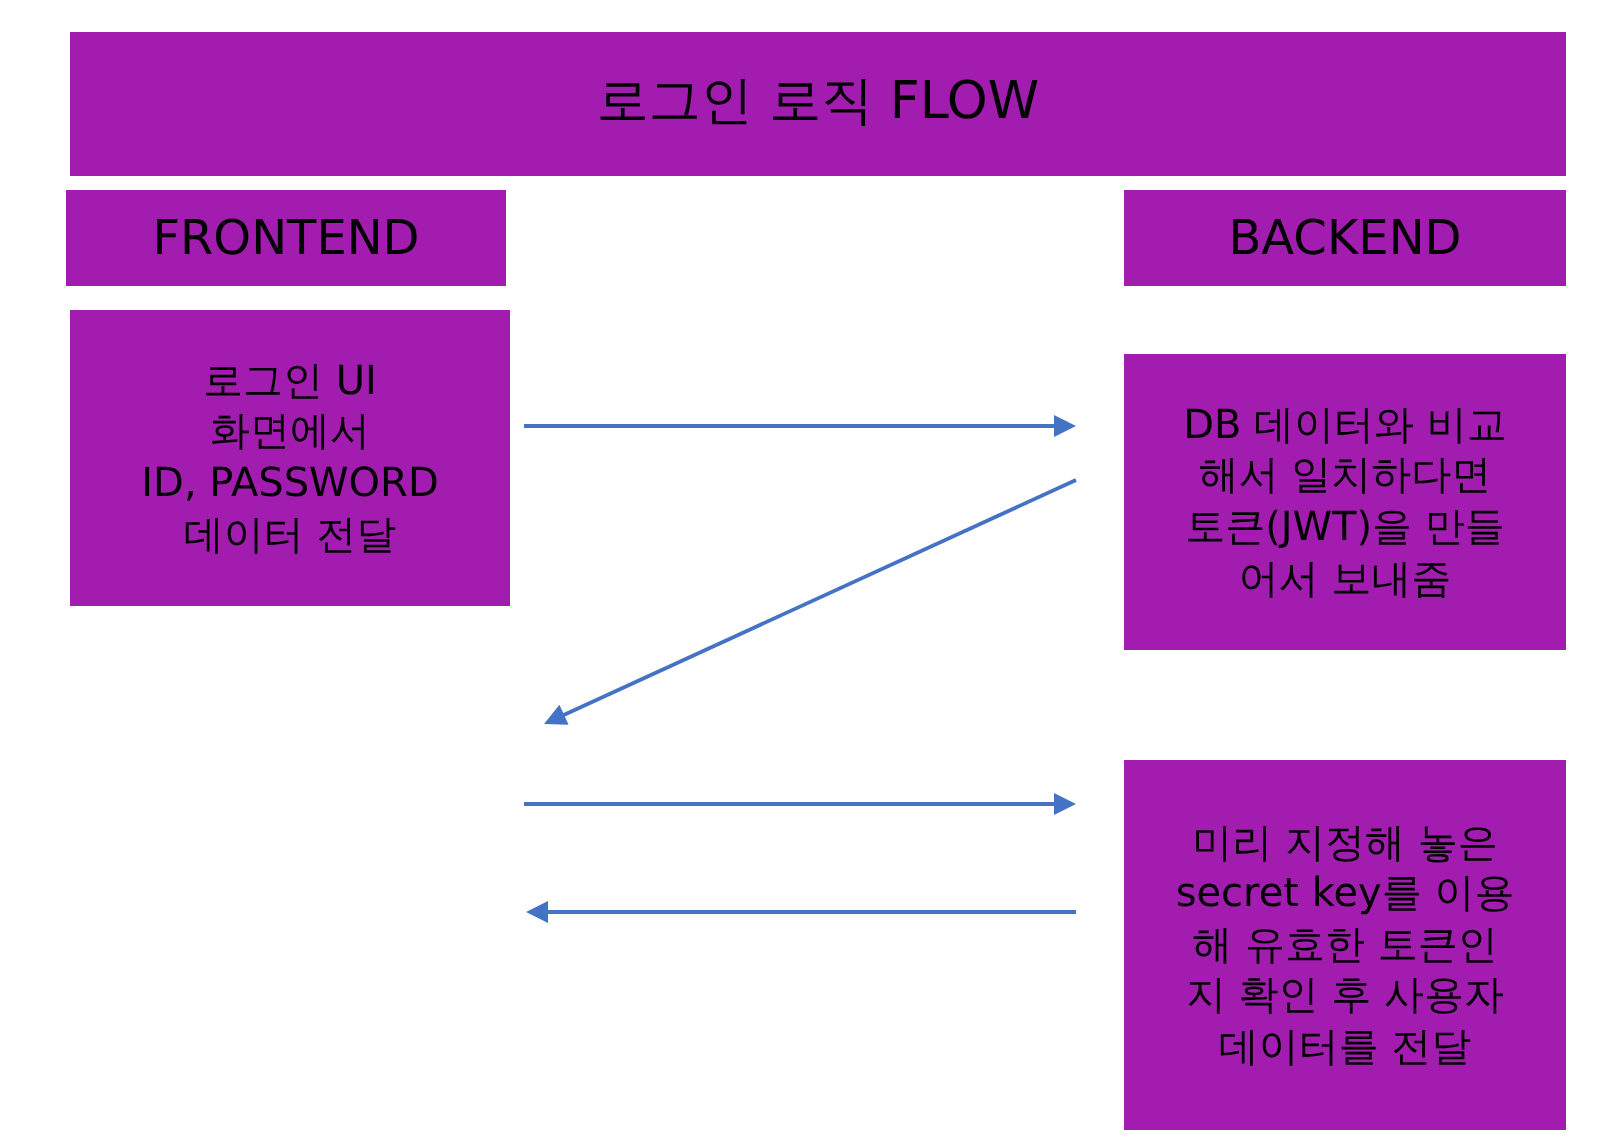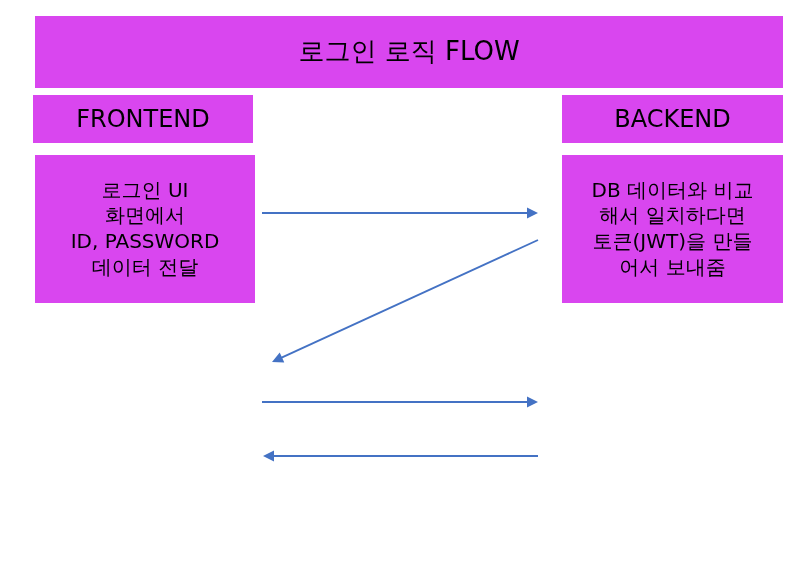--- a/index.html
+++ b/index.html
@@ -12,21 +12,21 @@
   }
   #canvas {
     position: relative;
     width: 812px;
     height: 574px;
     background: #ffffff;
     overflow: hidden;
   }
   .box {
     position: absolute;
-    background: #d946ef;
+    background: #a21caf;
     box-sizing: border-box;
     display: flex;
     align-items: center;
     justify-content: center;
     text-align: center;
     color: #000000;
     line-height: 1.28;
   }
   .title-box {
     left: 35px;
@@ -60,20 +60,21 @@
     top: 358px;
     height: 185px;
   }
   .col-left {
     left: 35px;
     width: 220px;
   }
   .col-right {
     left: 562px;
     width: 221px;
+    margin-top: 22px;
   }
   .box-text {
     display: block;
     white-space: pre-line;
   }
   #arrow-layer {
     position: absolute;
     left: 0;
     top: 0;
     width: 812px;
@@ -106,20 +107,27 @@
   </div>
 
   <div class="box content-box row1 col-right">
     <span class="box-text">DB 데이터와 비교
 해서 일치하다면
 토큰(JWT)을 만들
 어서 보내줌</span>
   </div>
 
 
+  <div class="box content-box row2 col-right">
+    <span class="box-text">미리 지정해 놓은
+secret key를 이용
+해 유효한 토큰인
+지 확인 후 사용자
+데이터를 전달</span>
+  </div>
 
   <svg id="arrow-layer" viewBox="0 0 812 574" xmlns="http://www.w3.org/2000/svg">
     <g id="arrow-group">
         <line x1="262" y1="213" x2="528.65" y2="213" stroke="#4472c4" stroke-width="1.9"></line>
         <polygon points="538,213 527,218.5 527,207.5" fill="#4472c4"></polygon>
         <line x1="538" y1="240" x2="280.4987473388034" y2="358.10207828821797" stroke="#4472c4" stroke-width="1.9"></line>
         <polygon points="272,362 279.70563115636753,352.4149466103721 284.2914214055229,362.41347289131727" fill="#4472c4"></polygon>
         <line x1="262" y1="402" x2="528.65" y2="402" stroke="#4472c4" stroke-width="1.9"></line>
         <polygon points="538,402 527,407.5 527,396.5" fill="#4472c4"></polygon>
         <line x1="538" y1="456" x2="272.35" y2="456" stroke="#4472c4" stroke-width="1.9"></line>

